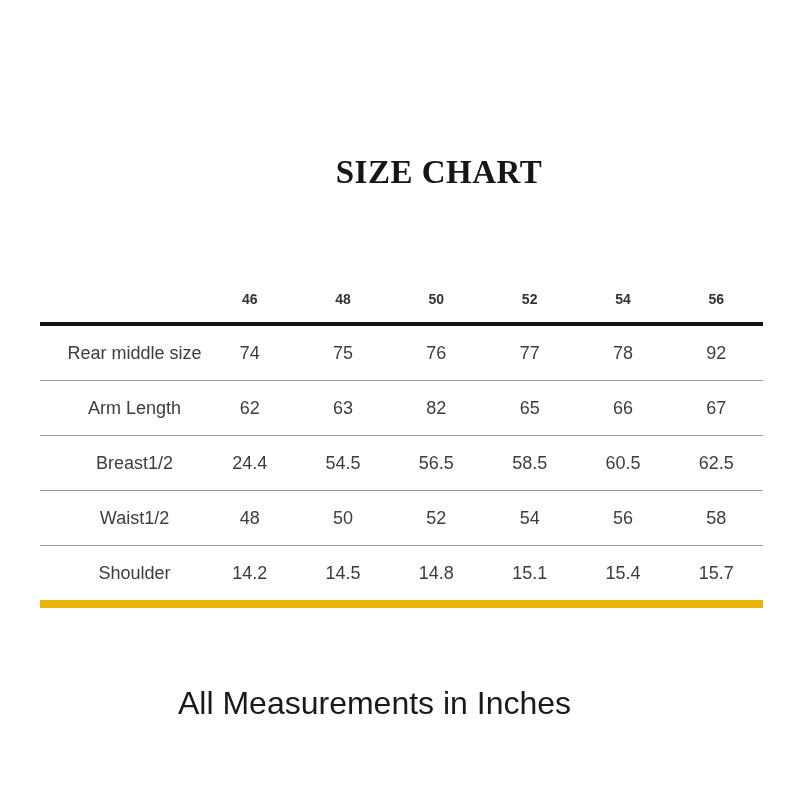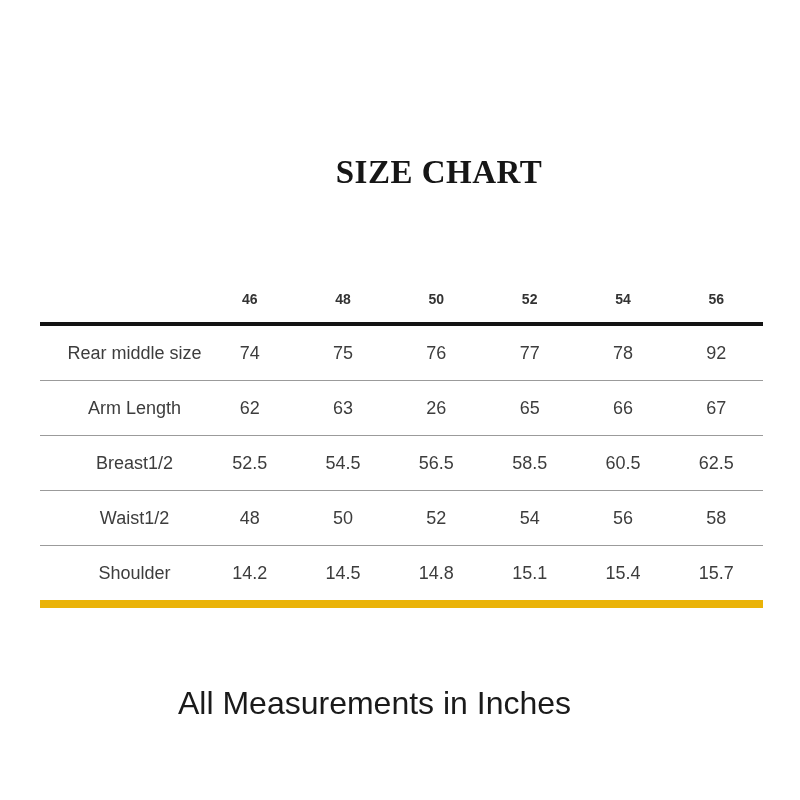--- a/index.html
+++ b/index.html
@@ -111,28 +111,28 @@
           <td>75</td>
           <td>76</td>
           <td>77</td>
           <td>78</td>
           <td>92</td>
         </tr>
         <tr>
           <th class="label-col">Arm Length</th>
           <td>62</td>
           <td>63</td>
-          <td>26</td>
+          <td>82</td>
           <td>65</td>
           <td>66</td>
           <td>67</td>
         </tr>
         <tr>
           <th class="label-col">Breast1/2</th>
-          <td>52.5</td>
+          <td>24.4</td>
           <td>54.5</td>
           <td>56.5</td>
           <td>58.5</td>
           <td>60.5</td>
           <td>62.5</td>
         </tr>
         <tr>
           <th class="label-col">Waist1/2</th>
           <td>48</td>
           <td>50</td>

